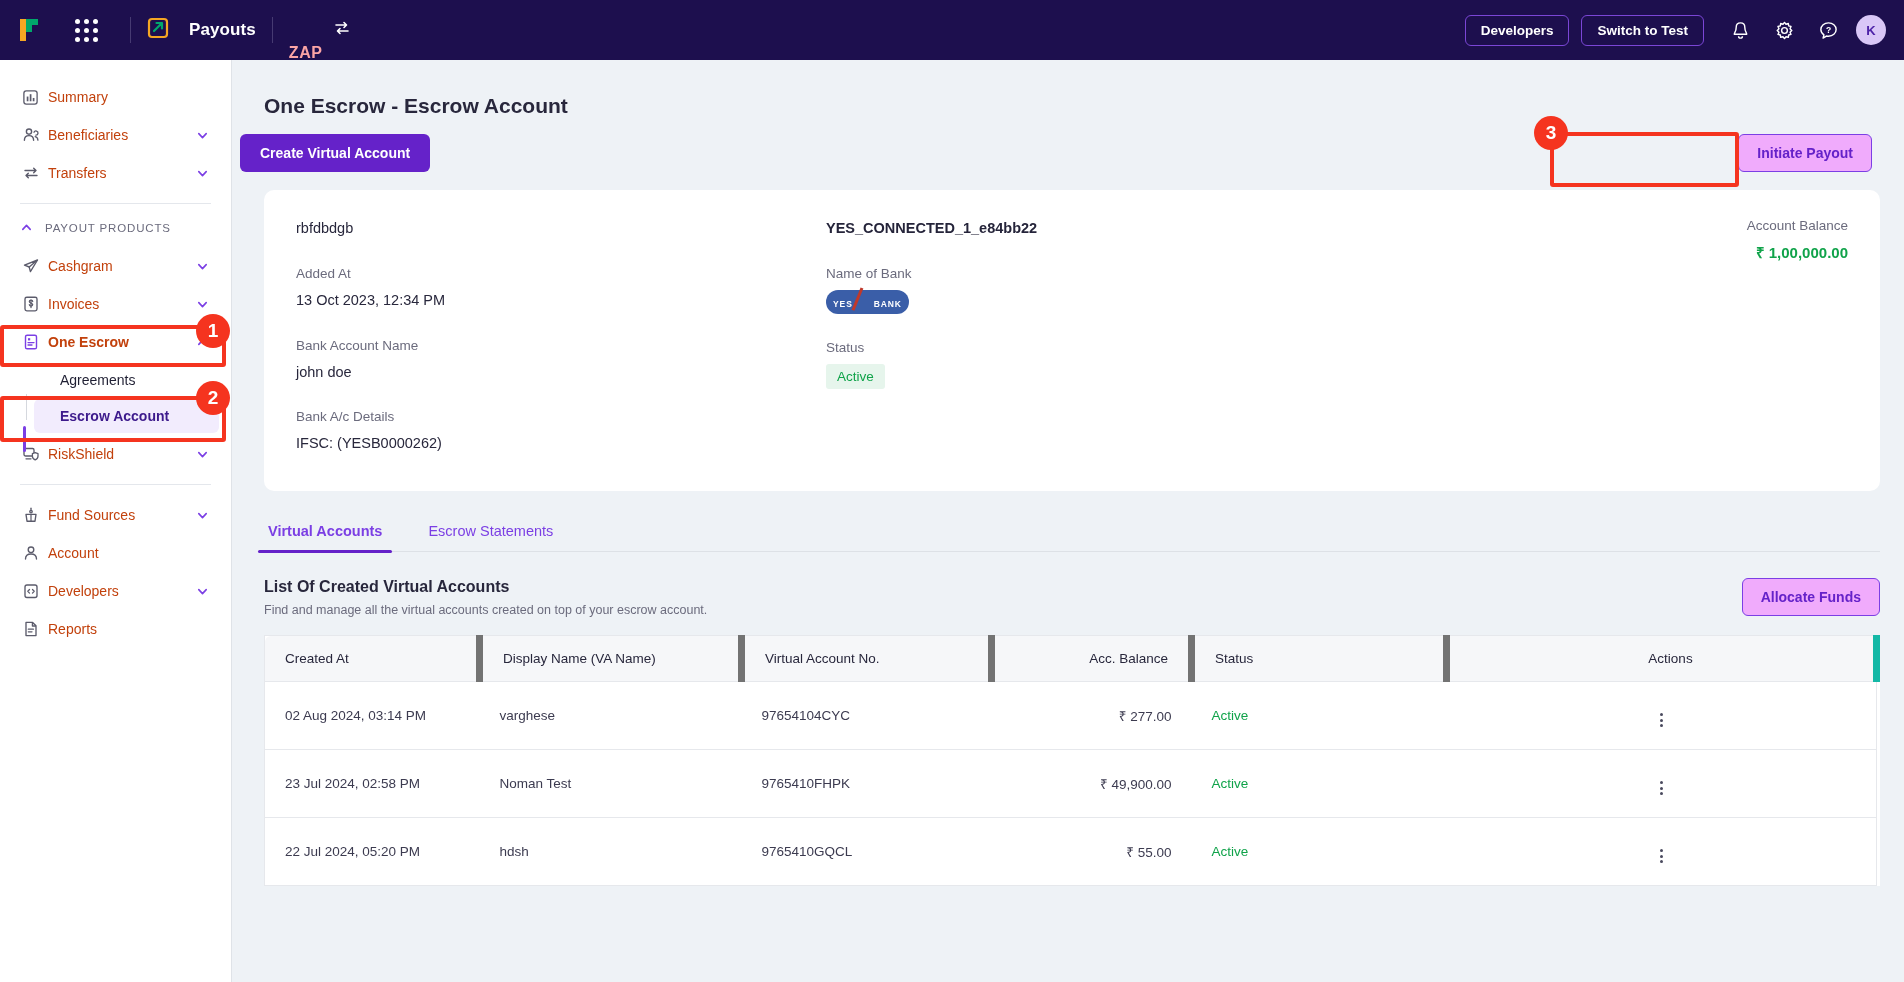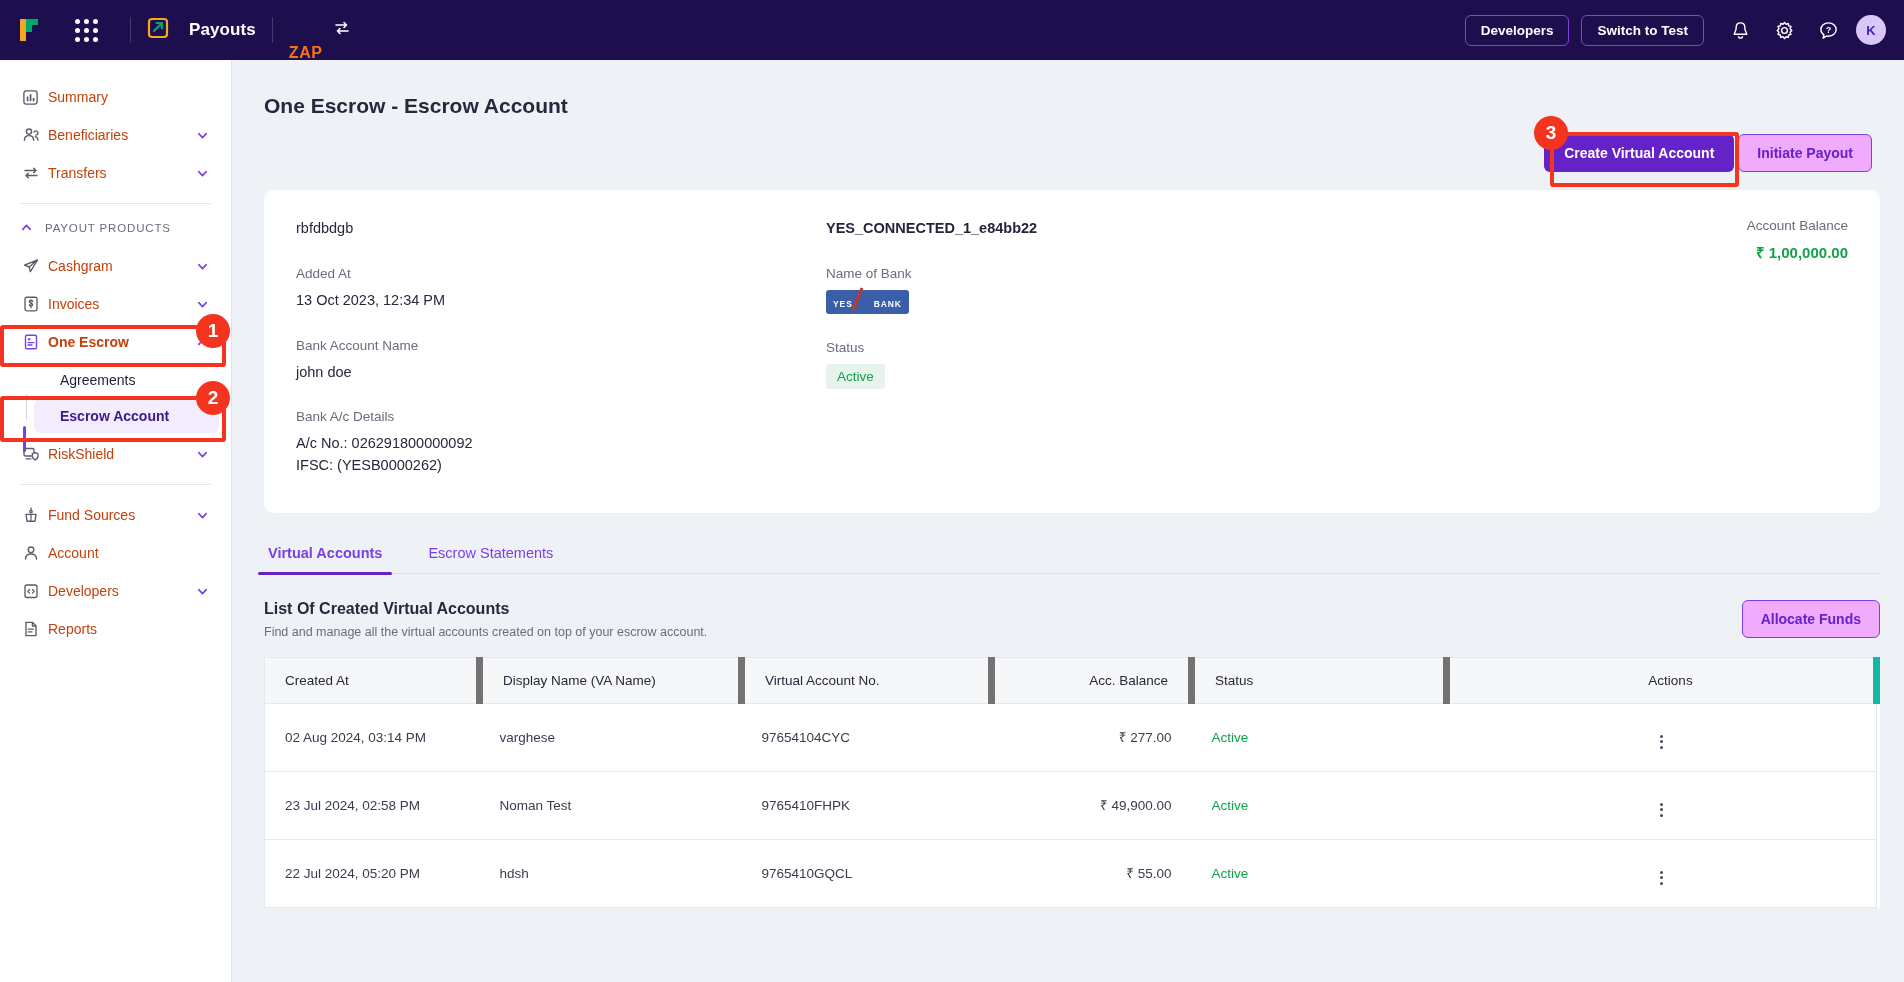--- a/index.html
+++ b/index.html
@@ -19,21 +19,21 @@
     z-index: 50;
   }
   .tb-logo { width: 58px; display: flex; justify-content: center; align-items: center; }
   .tb-grid { width: 56px; display: flex; justify-content: center; align-items: center; cursor: pointer; }
   .dots { display: grid; grid-template-columns: repeat(3, 5px); grid-gap: 4px; }
   .dots i { width: 5px; height: 5px; background: #ffffff; border-radius: 50%; display: block; }
   .tb-div { width: 1px; height: 26px; background: #463a72; margin: 0 16px; }
   .tb-app { display: flex; align-items: center; gap: 20px; cursor: pointer; }
   .tb-app-label { color: #fff; font-size: 17px; font-weight: bold; letter-spacing: .1px; }
   .tb-zap { display: flex; align-items: center; gap: 10px; cursor: pointer; }
-  .tb-zap-label { color: #f97316; font-size: 16px; font-weight: bold; letter-spacing: .6px; margin-top: 45px; }
+  .tb-zap-label { color: #fca5a5; font-size: 16px; font-weight: bold; letter-spacing: .6px; margin-top: 45px; }
   .tb-spacer { flex: 1; }
   .ghost-btn {
     height: 31px; padding: 0 15px;
     border: 1px solid #7b46d6; border-radius: 6px;
     background: transparent; color: #ffffff;
     font-size: 13.5px; font-weight: bold;
     font-family: "Liberation Sans", sans-serif;
     display: flex; align-items: center; cursor: pointer;
   }
   .tb-icon { width: 44px; height: 40px; display: flex; align-items: center; justify-content: center; cursor: pointer; }
@@ -95,22 +95,22 @@
     position: absolute; top: 60px; left: 232px;
     width: 1672px; height: 922px;
     background: #eef2f6;
     overflow: hidden;
   }
   .page-title {
     font-size: 21px; font-weight: bold; color: #28273c;
     margin: 34px 0 0 32px;
   }
   .action-row {
-    display: flex; justify-content: flex-end; align-items: center;
-    gap: 4px; margin: 16px 32px 0 0;
+    display: flex; justify-content: space-between; align-items: center;
+    gap: 4px; margin: 16px 32px 0 0; padding-left: 8px;
   }
   .btn-primary {
     height: 38px; padding: 0 20px; border: none; border-radius: 6px;
     background: #6522c9; color: #ffffff;
     font-size: 14px; font-weight: bold;
     font-family: "Liberation Sans", sans-serif;
     cursor: pointer;
   }
   .btn-outline {
     height: 38px; padding: 0 18px;
@@ -142,21 +142,21 @@
   .fld-value.normal { font-weight: normal; color: #28273c; }
   .info-i {
     width: 15px; height: 15px; border-radius: 50%;
     border: 1.4px solid #8a8a9c; color: #8a8a9c;
     font-size: 10px; font-weight: bold; font-style: italic;
     display: inline-flex; align-items: center; justify-content: center;
     cursor: pointer; line-height: 1;
   }
   .bank-logo {
     display: inline-block; position: relative;
-    background: #3a5ea8; padding: 3px 7px; border-radius: 3px;
+    background: #3a5ea8; padding: 3px 7px; border-radius: 12px;
   }
   .bank-logo span { color: #ffffff; font-size: 8.5px; font-weight: bold; letter-spacing: .9px; }
   .bank-slash {
     position: absolute; left: 30px; top: -3px;
     width: 2.5px; height: 24px; background: #c0392b;
     transform: rotate(22deg);
   }
   .badge-active {
     display: inline-block; background: #e6f5ec; color: #10a34a;
     font-size: 13.5px; padding: 5px 11px; border-radius: 3px;
@@ -498,21 +498,20 @@
         <div class="fld">
           <div class="fld-label">Added At</div>
           <div class="fld-value normal">13 Oct 2023, 12:34 PM</div>
         </div>
         <div class="fld">
           <div class="fld-label">Bank Account Name</div>
           <div class="fld-value normal">john doe</div>
         </div>
         <div class="fld">
           <div class="fld-label">Bank A/c Details</div>
-          <div class="fld-value normal">A/c No.: 026291800000092</div>
           <div class="fld-value normal">IFSC: (YESB0000262)</div>
         </div>
       </div>
 
       <div class="col-b">
         <div class="fld">
           <div class="fld-value">YES_CONNECTED_1_e84bb22</div>
         </div>
         <div class="fld">
           <div class="fld-label">Name of Bank</div>

